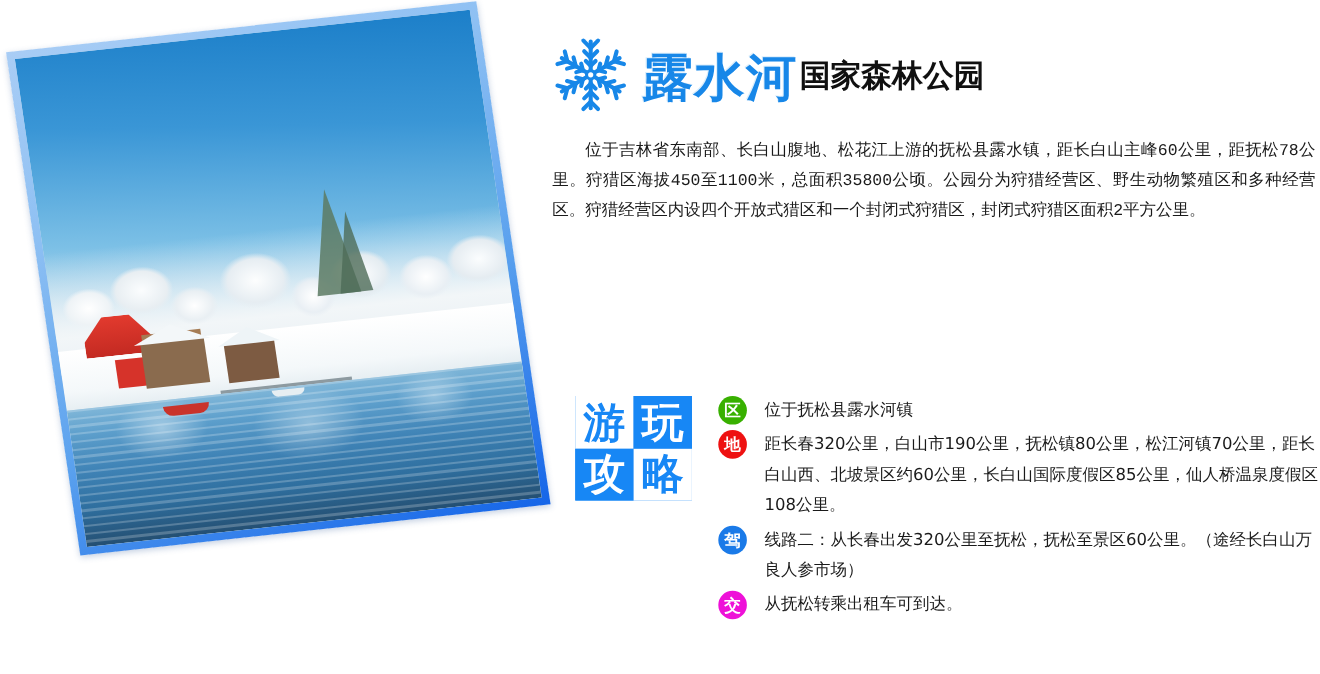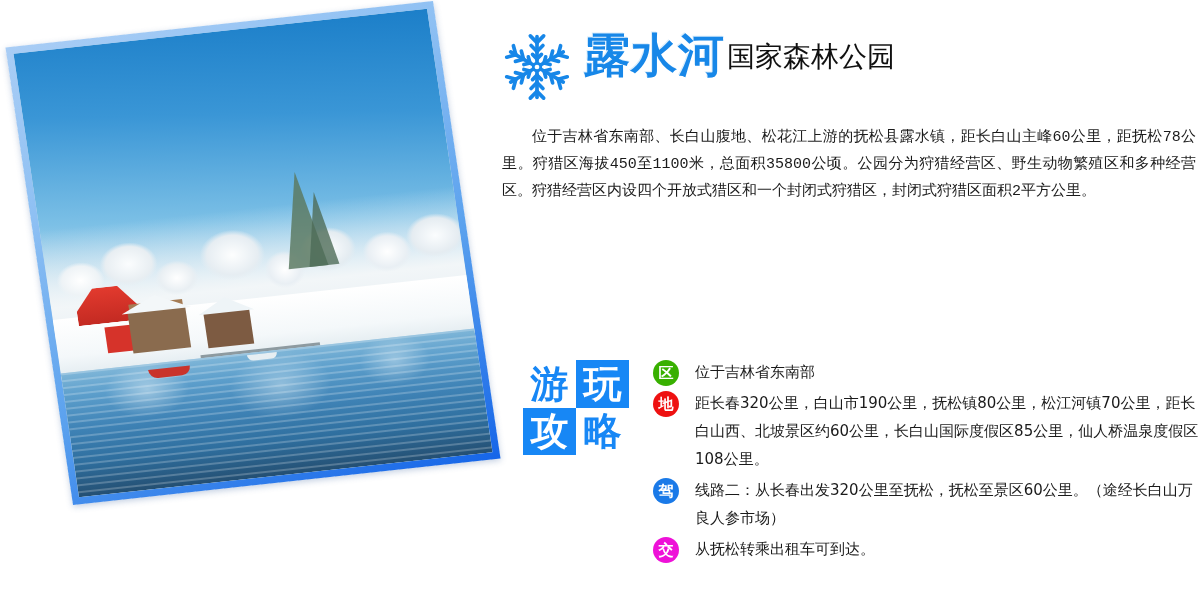--- a/index.html
+++ b/index.html
@@ -151,20 +151,21 @@
     top: 0;
     width: 700px;
     height: 613px;
   }
 
   
   #brand-header {
     position: absolute;
     left: 0; top: 30px;
     display: flex;
+    align-items: center;
     height: 76px;
   }
   #snowflake-icon {
     width: 74px; height: 74px;
     flex: 0 0 auto;
     margin-right: 10px;
   }
   #brand-title {
     font-family: "DejaVu Sans", sans-serif;
     font-size: 46px;
@@ -172,25 +173,25 @@
     color: #1787e8;
     letter-spacing: 1px;
     line-height: 1;
     text-shadow: 1px 1px 0 #ffffff, -1px -1px 0 #dceefb;
     position: relative;
     top: 2px;
   }
   #brand-subtitle {
     font-family: "DejaVu Sans", sans-serif;
     font-size: 28px;
-    font-weight: normal;
+    font-weight: bold;
     color: #101010;
     line-height: 1;
     position: relative;
-    top: 13px;
+    top: 1px;
     margin-left: 2px;
     letter-spacing: 0px;
   }
 
   
   #intro-block {
     position: absolute;
     left: 2px;
     top: 124px;
     width: 694px;
@@ -326,21 +327,21 @@
     <div class="badge-cell sol" style="background: rgb(23, 135, 245); color: rgb(255, 255, 255);">玩</div>
     <div class="badge-cell sol" style="background: rgb(23, 135, 245); color: rgb(255, 255, 255);">攻</div>
     <div class="badge-cell inv" style="background: rgb(255, 255, 255); color: rgb(23, 135, 245);">略</div>
   </div>
 
   <div id="info-list">
 
     <div class="info-row">
       <span class="info-badge" style="background: rgb(56, 176, 0);">区</span>
       <span class="info-text">
-        <span class="line">位于吉林省东南部</span>
+        <span class="line">位于抚松县露水河镇</span>
       </span>
     </div>
 
     <div class="info-row">
       <span class="info-badge" style="background: rgb(238, 17, 17);">地</span>
       <span class="info-text">
         <span class="line">距长春320公里，白山市190公里，抚松镇80公里，松江河镇70公里，距长白山西、北坡景区约60公里，长白山国际度假区85公里，仙人桥温泉度假区108公里。</span>
       </span>
     </div>
 

